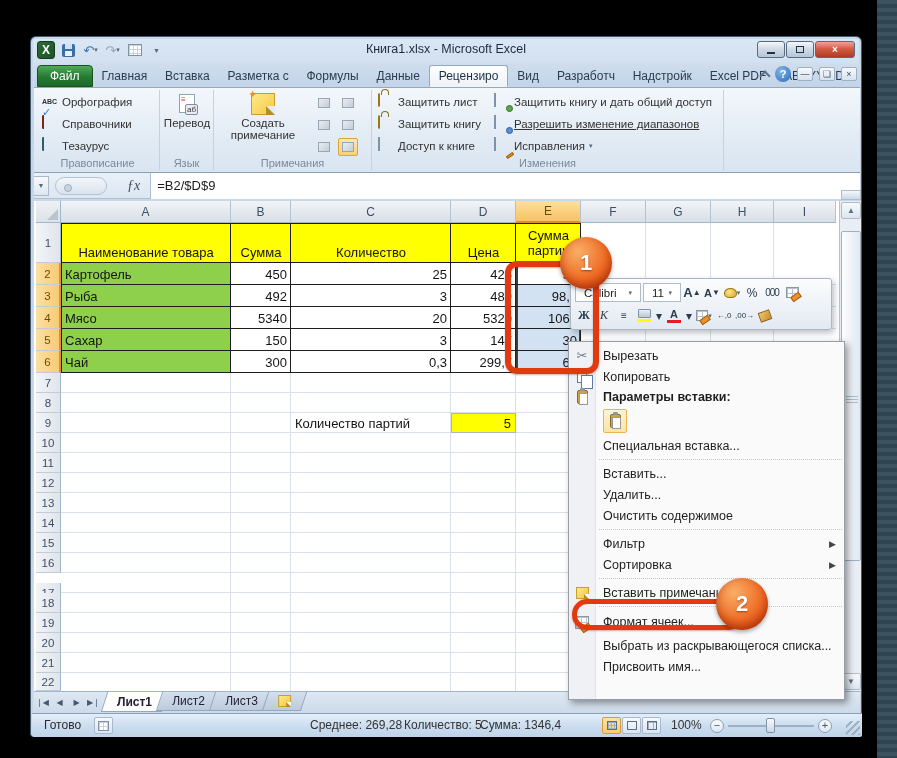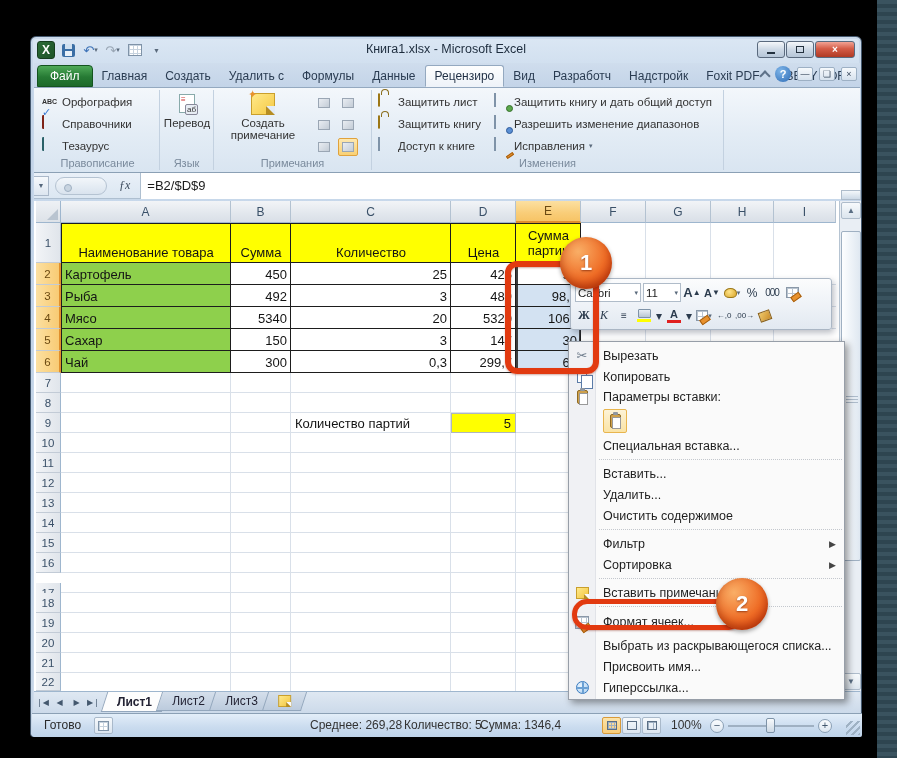--- a/index.html
+++ b/index.html
@@ -81,21 +81,21 @@
   .fbar{position:absolute;left:3px;top:136px;width:826px;height:26px;background:linear-gradient(180deg,#e9f0f8,#dce7f2);
     display:flex;align-items:center;border-bottom:1px solid #aebfd0;}
   .namebox{margin-left:2px;width:142px;height:20px;background:#fff;border:1px solid #aab8c9;font-size:12px;color:#222;
     display:flex;align-items:center;justify-content:center;}
   .nb-drop{width:15px;height:20px;border:1px solid #aab8c9;border-left:none;background:linear-gradient(180deg,#f6f9fc,#dde6f0);
     display:flex;align-items:center;justify-content:center;font-size:7px;color:#55677c;}
   .pill{margin-left:6px;width:52px;height:18px;border-radius:9px;background:linear-gradient(180deg,#f2f6fa,#d9e3ee);
     border:1px solid #b5c3d2;position:relative;}
   .pill:before{content:"";position:absolute;left:8px;top:6px;width:6px;height:6px;border-radius:50%;
     background:#c8d4e0;border:1px solid #9fb0c2;}
-  .fx{margin-left:12px;font-family:"Liberation Serif","DejaVu Serif",serif;font-style:italic;font-size:12px;color:#3c4c5e;text-align:center;}
+  .fx{margin-left:20px;font-family:"Liberation Serif","DejaVu Serif",serif;font-style:italic;font-size:14px;color:#3c4c5e;text-align:center;}
   .fx-area{margin-left:10px;flex:1;height:26px;background:#fff;border-left:1px solid #aebfd0;display:flex;align-items:center;
     font-size:13px;color:#1c1c1c;padding-left:6px;}
   
   .gridwrap{position:absolute;left:3px;top:164px;width:826px;height:490px;background:#fff;}
   .corner{position:absolute;left:2px;top:0;width:25px;height:22px;background:linear-gradient(180deg,#eef1f5,#dde2e8);
     border-right:1px solid #9eb6ce;border-bottom:1px solid #9eb6ce;}
   .corner:after{content:"";position:absolute;right:2px;bottom:2px;border-style:solid;border-width:0 0 11px 11px;
     border-color:transparent transparent #b9c4d0 transparent;}
   .ch{position:absolute;top:0;height:22px;background:linear-gradient(180deg,#f2f4f7,#e2e7ed 60%,#d9dfe7);
     border-right:1px solid #b3c2d1;border-bottom:1px solid #9eb6ce;font-size:12px;color:#3a5068;
@@ -145,36 +145,36 @@
   .ztrack{position:absolute;top:11px;height:2px;background:#9fb0c2;}
   .zthumb{position:absolute;top:4px;width:9px;height:15px;background:linear-gradient(180deg,#f8fafc,#ccd8e4);
     border:1px solid #7e93a8;border-radius:2px;}
   .grip{position:absolute;right:2px;bottom:2px;width:14px;height:14px;
     background:repeating-linear-gradient(135deg,transparent 0 3px,#9fb2c4 3px 5px);}
   
   .minitb{position:absolute;left:570px;top:278px;width:262px;height:52px;border:1px solid #aab6c4;border-radius:3px;
     background:linear-gradient(180deg,#fbfcfd,#eef2f7 55%,#e2e9f1);box-shadow:2px 3px 6px rgba(60,70,90,.35);
     padding:2px 4px;display:flex;flex-direction:column;justify-content:space-between;}
   .mrow{display:flex;align-items:center;height:23px;gap:2px;}
-  .msel{display:flex;align-items:center;height:19px;border:1px solid #b0bcc9;background:#fff;font-size:11.5px;color:#222;padding:0 2px;}
+  .msel{display:flex;align-items:center;height:19px;border:1px solid #b0bcc9;background:#fff;font-size:11.5px;color:#222;padding:0 8px;}
   .msel .drop{margin-left:3px;}
   .mbtn{height:19px;min-width:18px;display:flex;align-items:center;justify-content:center;font-size:12px;color:#2b3b4d;border-radius:2px;}
   .mA{font-weight:bold;font-size:13px;}
   .mA sup{font-size:8px;}
   .coin{width:13px;height:10px;border-radius:50% 50% 40% 40%;background:radial-gradient(circle at 40% 35%,#ffe48a,#d9a62a);border:1px solid #9c7716;}
   .bucket{width:13px;height:9px;background:linear-gradient(180deg,#e8eef4,#b9c6d3);border:1px solid #7e93a8;border-radius:1px;}
   .ubar{display:block;width:14px;height:3px;margin-top:1px;}
   .serifb{font-family:"Liberation Serif","DejaVu Serif",serif;}
   
   .cmenu{position:absolute;left:568px;top:341px;width:277px;height:359px;background:#fafafa;
     border:1px solid #979ea8;box-shadow:3px 3px 7px rgba(0,0,0,.4);padding-top:3px;}
   .cmenu:before{content:"";position:absolute;left:0;top:0;bottom:0;width:26px;background:#f0f1f4;border-right:1px solid #e1e3e8;}
   .mi{position:relative;display:flex;align-items:center;height:21px;padding-left:34px;font-size:12.5px;color:#1e1e1e;white-space:nowrap;}
   .mi .mic{position:absolute;left:4px;width:18px;display:flex;justify-content:center;}
-  .mi.bold{font-weight:normal;height:20px;}
+  .mi.bold{font-weight:bold;height:20px;}
   .mi .arrow{position:absolute;right:8px;font-size:9px;color:#444;}
   .msep{height:7px;display:flex;align-items:center;padding:0 2px 0 30px;}
   .msep i{flex:1;border-top:1px dotted #c3c7cd;}
   .pasterow{height:28px;display:flex;align-items:center;padding-left:34px;}
   .pastebtn{width:24px;height:24px;border:1px solid #e8b54e;border-radius:2px;background:linear-gradient(180deg,#fdf3d7,#fae3a5);
     display:flex;align-items:center;justify-content:center;}
   .clip{width:11px;height:14px;background:#cfa14c;border:1px solid #8f6a22;border-radius:2px;position:relative;}
   .clip:before{content:"";position:absolute;left:1px;top:2px;width:7px;height:10px;background:#fff;border:1px solid #999;}
   .clip:after{content:"";position:absolute;left:2px;top:-3px;width:5px;height:3px;background:#8f97a1;border-radius:1px;}
   .i-copy{width:10px;height:12px;background:#fff;border:1px solid #5b7ca8;position:relative;}
@@ -244,45 +244,45 @@
     </div>
 
     <div class="tabstrip">
       <div class="ftab">
           <span>Файл</span>
         </div>
       <div class="rtab">
           <span>Главная</span>
         </div>
       <div class="rtab">
-          <span>Создать</span>
-        </div>
-      <div class="rtab">
-          <span>Удалить с</span>
+          <span>Вставка</span>
+        </div>
+      <div class="rtab">
+          <span>Разметка с</span>
         </div>
       <div class="rtab">
           <span>Формулы</span>
         </div>
       <div class="rtab">
           <span>Данные</span>
         </div>
       <div class="rtab active">
           <span>Рецензиро</span>
         </div>
       <div class="rtab">
           <span>Вид</span>
         </div>
       <div class="rtab">
           <span>Разработч</span>
         </div>
       <div class="rtab">
           <span>Надстройк</span>
         </div>
       <div class="rtab">
-          <span>Foxit PDF</span>
+          <span>Excel PDF</span>
         </div>
       <div class="rtab">
           <span>ABBYY PDF</span>
         </div>
     </div>
     <div class="tab-right">
       <span class="chev-up"></span>
       <span class="help">?</span>
       <span class="mini-wbtn">—</span>
       <span class="mini-wbtn">❏</span>
@@ -356,21 +356,21 @@
           <span>Защитить книгу</span>
           </div>
         <div class="rbtn" style="left:6px;top:48px;">
           <span class="ric"><span class="sheet-ic"></span></span>
           <span>Доступ к книге</span>
           </div>
         <div class="rbtn" style="left:122px;top:4px;">
           <span class="ric"><span class="sheet-ic"></span><span class="ppl"></span></span>
           <span>Защитить книгу и дать общий доступ</span>
           </div>
-        <div class="rbtn" style="left:122px;top:26px;">
+        <div class="rbtn" style="left:122px;top:26px;text-decoration:underline;">
           <span class="ric"><span class="sheet-ic"></span><span class="ppl" style="background:#5a8fd4;border-color:#2d5a9a;"></span></span>
           <span>Разрешить изменение диапазонов</span>
           </div>
         <div class="rbtn" style="left:122px;top:48px;">
           <span class="ric"><span class="sheet-ic"></span><span class="penned"></span></span>
           <span>Исправления</span>
             <span class="drop">▾</span>
           </div>
         <div class="glabel">Изменения</div>
       </div>
@@ -727,25 +727,19 @@
           <span class="i-fmt"></span>
         </span>
         <span>Формат ячеек...</span>
       </div>
     <div class="mi">
         <span>Выбрать из раскрывающегося списка...</span>
       </div>
     <div class="mi">
         <span>Присвоить имя...</span>
       </div>
-    <div class="mi">
-        <span class="mic">
-          <span class="i-globe"></span>
-        </span>
-        <span>Гиперссылка...</span>
-      </div>
   </div>
 
   <div class="redrect ann"></div>
   <div class="badge ann" style="left:560px;top:237px;">1</div>
   <div class="redring ann"></div>
   <div class="badge ann" style="left:716px;top:578px;">2</div>
 </div>
 
 </body></html>

